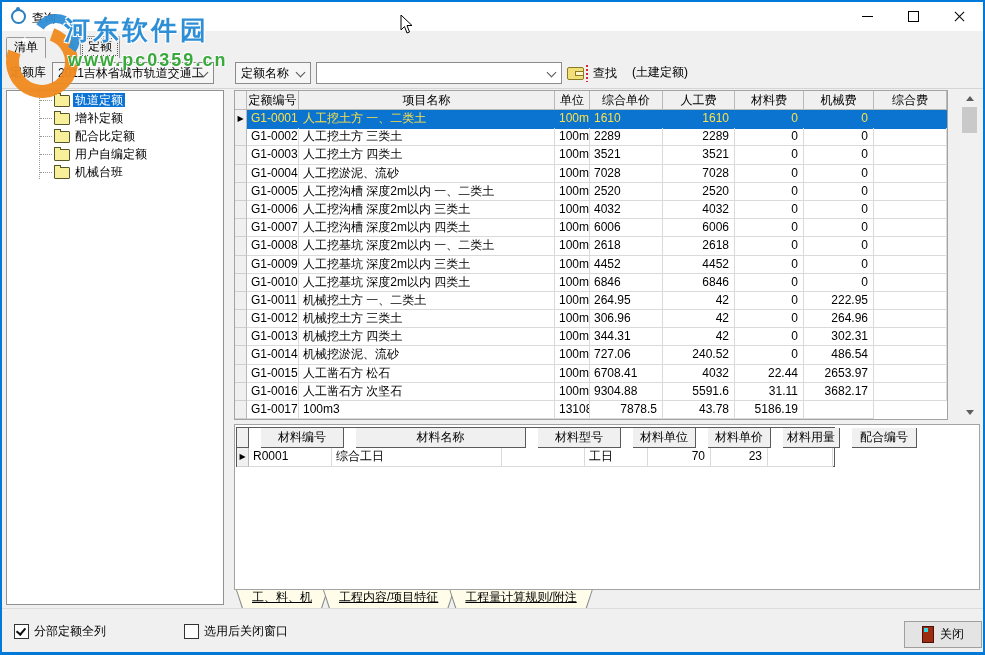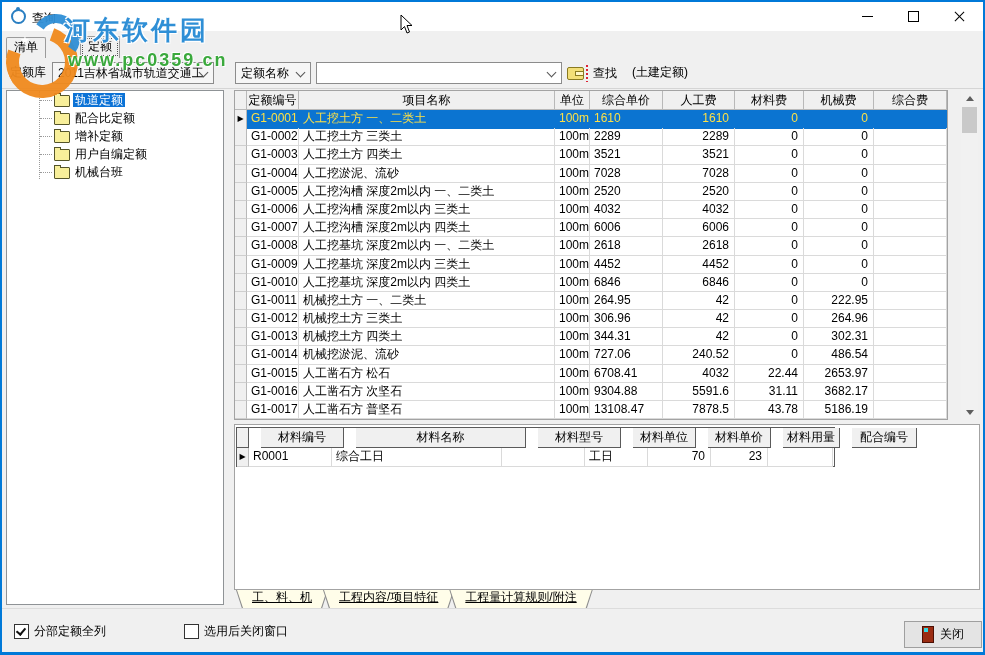--- a/index.html
+++ b/index.html
@@ -149,22 +149,22 @@
       <span class="reddots"></span>
       <span>查找</span>
     </div>
     <div class="note">(土建定额)</div>
   </div>
 
   <div class="tree">
     <div class="treelines"></div>
     <div>
         <div class="titem"><span class="folder"></span><span class="tlab sel">轨道定额</span></div>
+        <div class="titem"><span class="folder"></span><span class="tlab">增补定额</span></div>
         <div class="titem"><span class="folder"></span><span class="tlab">配合比定额</span></div>
-        <div class="titem"><span class="folder"></span><span class="tlab">增补定额</span></div>
         <div class="titem"><span class="folder"></span><span class="tlab">用户自编定额</span></div>
         <div class="titem"><span class="folder"></span><span class="tlab">机械台班</span></div>
       </div>
   </div>
 
   <div class="qgrid">
     <div>
         <div class="qrow head">
           <div class="hcell"></div>
           <div class="hcell">定额编号</div>
@@ -350,21 +350,20 @@
           <div class="cell l">100m3</div>
           <div class="cell l">9304.88</div>
           <div class="cell r">5591.6</div>
           <div class="cell r">31.11</div>
           <div class="cell r">3682.17</div>
           <div class="cell r"></div>
         </div>
         <div class="qrow">
           <div class="ind"></div>
           <div class="cell l">G1-0017</div>
-          <div class="cell l">人工凿石方 普坚石</div>
           <div class="cell l">100m3</div>
           <div class="cell l">13108.47</div>
           <div class="cell r">7878.5</div>
           <div class="cell r">43.78</div>
           <div class="cell r">5186.19</div>
           <div class="cell r"></div>
         </div>
       </div>
   </div>
 

